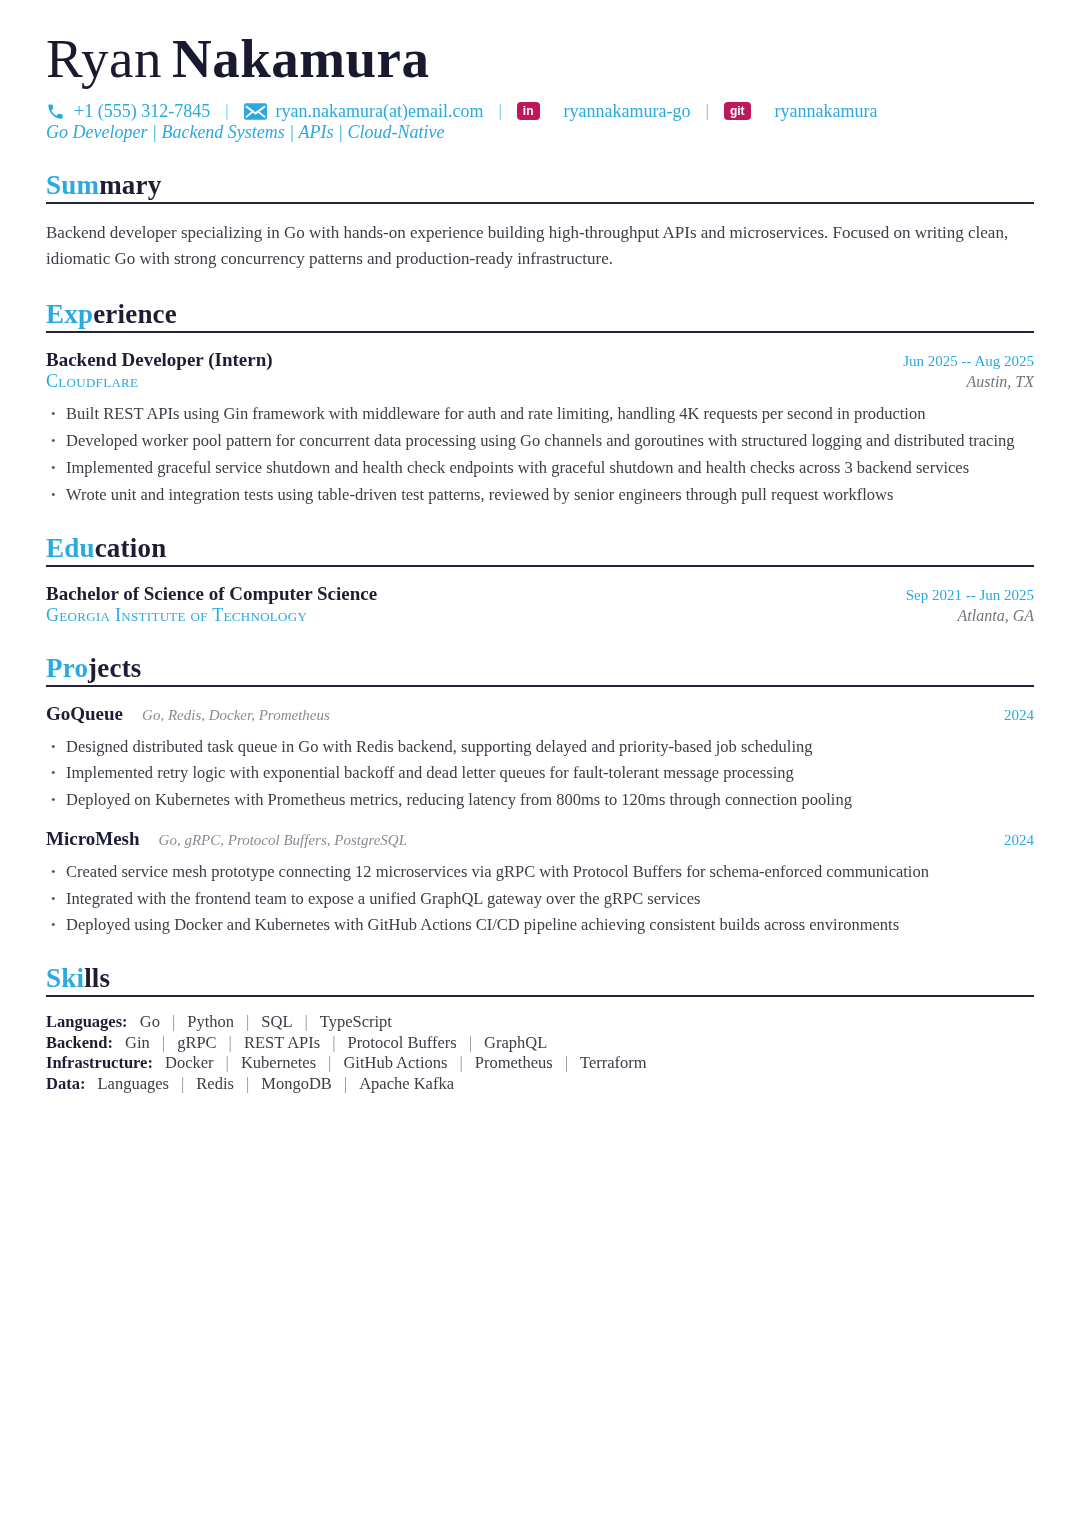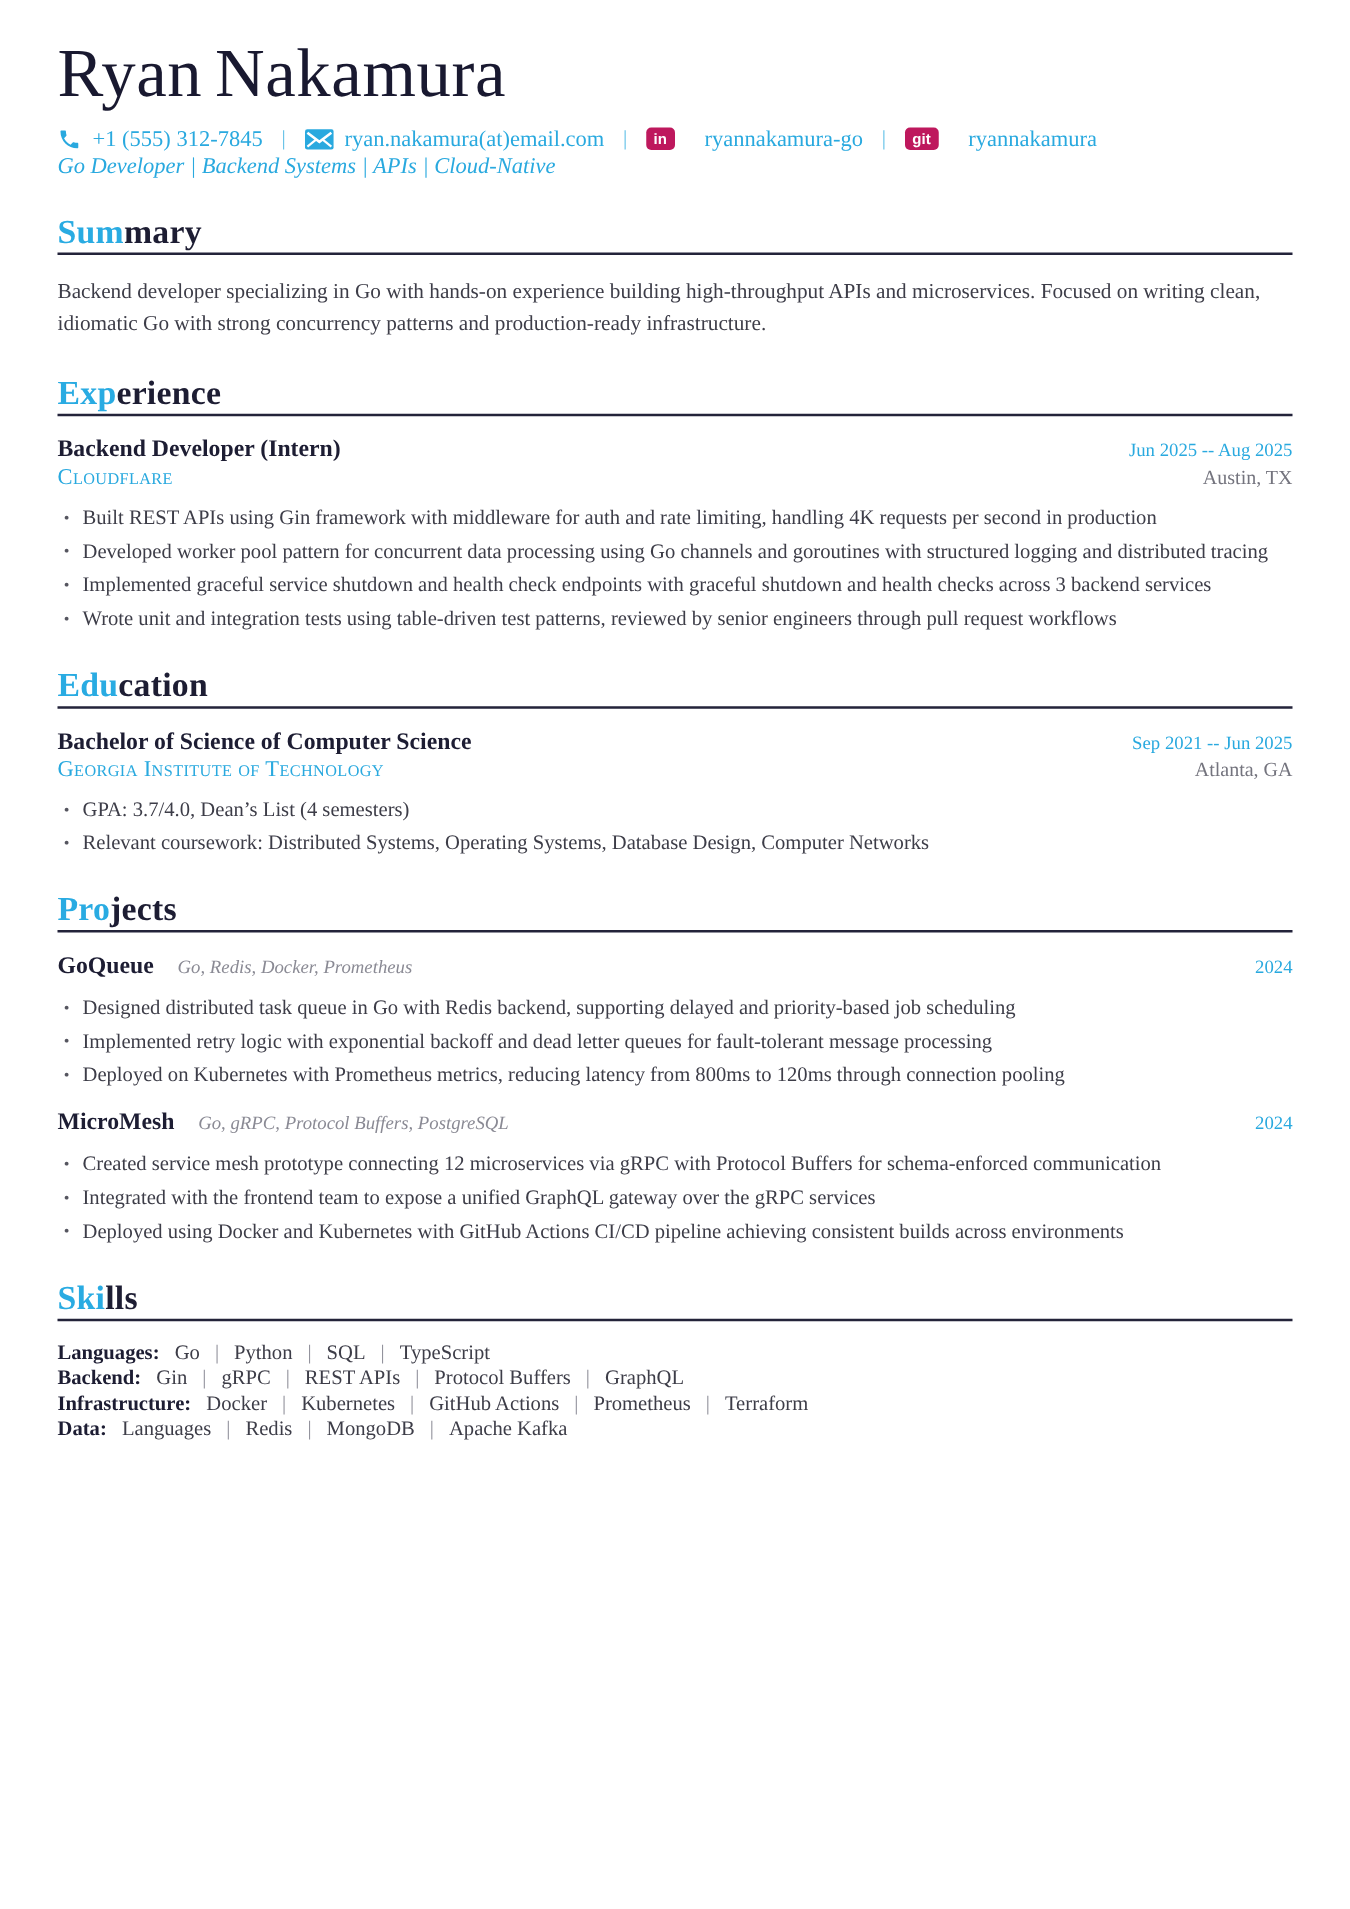--- a/index.html
+++ b/index.html
@@ -7,21 +7,21 @@
     width: 1080px; height: 1527px;
     font-family: "Liberation Serif", serif;
     color: #3d3d48;
     position: relative;
   }
   .page { padding: 30px 46px 0 46px; width: 988px; }
 
   
   .name { font-size: 55px; line-height: 1.05; color: #191930; letter-spacing: 0.5px; }
   .name .first { font-weight: 400; }
-  .name .last  { font-weight: 400; margin-left: 10px; }
+  .name .last  { font-weight: 700; margin-left: 10px; }
 
   .contact-row {
     margin-top: 13px;
     display: flex; align-items: center;
     font-size: 18px; color: #29a9df;
   }
   .contact-item { display: inline-flex; align-items: center; }
   .contact-item .ico { margin-right: 9px; display: inline-flex; }
   .pipe-c { color: #29a9df; opacity: 0.75; margin: 0 15px; font-size: 17px; }
   .badge {
@@ -43,21 +43,21 @@
   .section h2 .accent { color: #29abe2; }
   .section-body { margin-top: 16px; }
 
   .summary-text { font-size: 17px; line-height: 1.55; color: #3d3d48; }
 
   .entry-head, .entry-sub { display: flex; justify-content: space-between; align-items: baseline; }
   .entry-head { margin-top: 2px; }
   .role, .degree { font-size: 19px; font-weight: 700; color: #1d1d33; }
   .dates { font-size: 15px; color: #29a9df; }
   .company, .school { font-variant: small-caps; color: #29a9df; font-size: 18px; letter-spacing: 0.3px; }
-  .location { color: #74747e; font-size: 16px; }
+  .location { font-style: italic; color: #74747e; font-size: 16px; }
 
   ul.bullets { list-style: none; margin: 11px 0 0 0; padding: 0; }
   ul.bullets li {
     position: relative; padding-left: 20px;
     font-size: 16.5px; line-height: 1.32; color: #3d3d48;
     margin-bottom: 5px;
   }
   ul.bullets li::before {
     content: "\2022"; position: absolute; left: 5px; top: 0;
     color: #55555f; font-size: 13px; line-height: 1.7;
@@ -156,24 +156,20 @@
     <div class="section-body">
       <div class="entry">
         <div class="entry-head">
           <span class="degree">Bachelor of Science of Computer Science</span>
           <span class="dates">Sep 2021 -- Jun 2025</span>
         </div>
         <div class="entry-sub">
           <span class="school">Georgia Institute of Technology</span>
           <span class="location">Atlanta, GA</span>
         </div>
-        <ul class="bullets">
-          <li>GPA: 3.7/4.0, Dean’s List (4 semesters)</li>
-          <li>Relevant coursework: Distributed Systems, Operating Systems, Database Design, Computer Networks</li>
-        </ul>
       </div>
     </div>
   </div>
 
   <div class="section">
     <h2><span class="accent">Pro</span><span>jects</span></h2>
     <div class="section-body">
 
       <div class="proj">
         <div class="proj-head">

